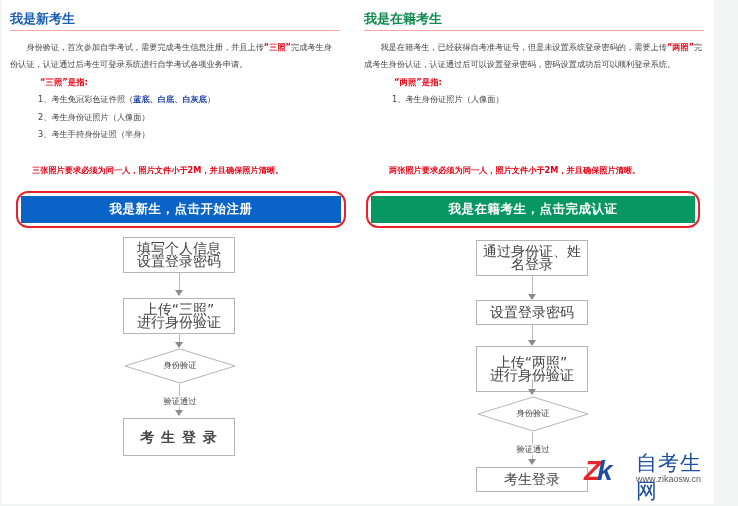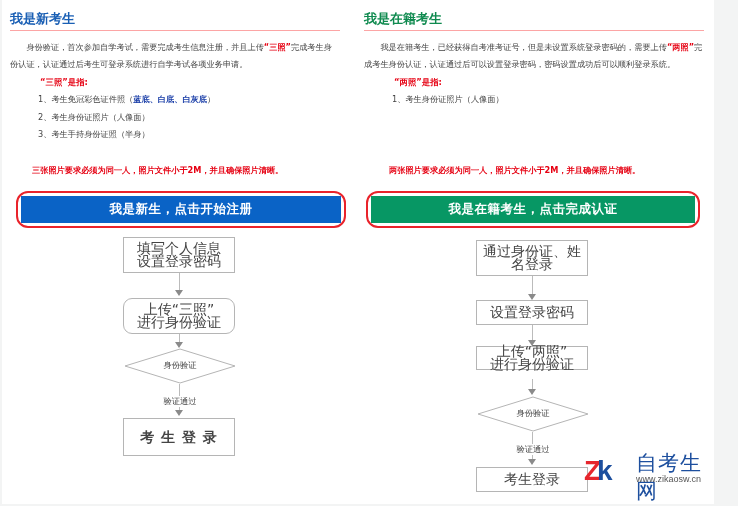--- a/index.html
+++ b/index.html
@@ -30,21 +30,21 @@
   .cta.green { background: #079764; }
 
   .fbox { position: absolute; border: 1px solid #b5b5b5; background: #fff; display: flex; align-items: center; justify-content: center; text-align: center; font-size: 14px; line-height: 13px; color: #444; }
   .vline { position: absolute; width: 1px; background: #bbb; }
   .arrow { position: absolute; width: 0; height: 0; border-left: 4px solid transparent; border-right: 4px solid transparent; border-top: 6px solid #8a8a8a; }
   .diamond { position: absolute; }
   .dlabel { position: absolute; font-size: 8.3px; color: #444; text-align: center; }
   .passlabel { position: absolute; font-size: 8.3px; color: #444; background: #fff; text-align: center; }
 
   .logo { position: absolute; left: 578px; top: 447px; width: 140px; height: 42px; }
-  .logo .zk { position: absolute; left: 4px; top: 8px; font-weight: bold; font-size: 28px; color: #e6262d; letter-spacing: -4px; font-family: "Liberation Sans", sans-serif; }
+  .logo .zk { position: absolute; left: 4px; top: 8px; font-weight: bold; font-size: 28px; color: #e6262d; font-style: italic; letter-spacing: -4px; font-family: "Liberation Sans", sans-serif; }
   .logo .zk .k { color: #1d4f9e; }
   .logo .cn { position: absolute; left: 56px; top: 2px; font-size: 21px; color: #1d4f9e; letter-spacing: 1px; }
   .logo .url { position: absolute; left: 56px; top: 27px; font-size: 9px; color: #555; font-family: "Liberation Sans", sans-serif; }
 </style>
 </head>
 <body>
 
 <div class="page">
 
   <div class="col left">
@@ -66,21 +66,21 @@
   </div>
 
   <div class="fbox" style="left:121px; top:237px; width:112px; height:36px;">
     <div>
         <div>填写个人信息</div>
         <div>设置登录密码</div>
       </div>
   </div>
   <div class="vline" style="left:177px; top:273px; height:19px;"></div>
   <div class="arrow" style="left:173px; top:290px;"></div>
-  <div class="fbox" style="left:121px; top:298px; width:112px; height:36px;border-radius:9px;">
+  <div class="fbox" style="left:121px; top:298px; width:112px; height:36px;">
     <div>
         <div>上传“三照”</div>
         <div>进行身份验证</div>
       </div>
   </div>
   <div class="vline" style="left:177px; top:334px; height:12px;"></div>
   <div class="arrow" style="left:173px; top:342px;"></div>
   <svg class="diamond" style="left:122px; top:348px;" width="112" height="36">
     <polygon points="56,1 111,18 56,35 1,18" fill="#fff" stroke="#b5b5b5" stroke-width="1"></polygon>
   </svg>
@@ -105,21 +105,21 @@
   <div class="cta-wrap" style="left:364px; top:191px; width:334px; height:37px;">
     <button class="cta green">我是在籍考生，点击完成认证</button>
   </div>
 
   <div class="fbox" style="left:474px; top:240px; width:112px; height:36px;">通过身份证、姓名登录</div>
   <div class="vline" style="left:530px; top:276px; height:20px;"></div>
   <div class="arrow" style="left:526px; top:294px;"></div>
   <div class="fbox" style="left:474px; top:300px; width:112px; height:25px;">设置登录密码</div>
   <div class="vline" style="left:530px; top:325px; height:16px;"></div>
   <div class="arrow" style="left:526px; top:340px;"></div>
-  <div class="fbox" style="left:474px; top:346px; width:112px; height:24px;">
+  <div class="fbox" style="left:474px; top:346px; width:112px; height:46px;">
     <div>
         <div>上传“两照”</div>
         <div>进行身份验证</div>
       </div>
   </div>
   <div class="vline" style="left:530px; top:379px; height:12px;"></div>
   <div class="arrow" style="left:526px; top:389px;"></div>
   <svg class="diamond" style="left:475px; top:396px;" width="112" height="36">
     <polygon points="56,1 111,18 56,35 1,18" fill="#fff" stroke="#b5b5b5" stroke-width="1"></polygon>
   </svg>

